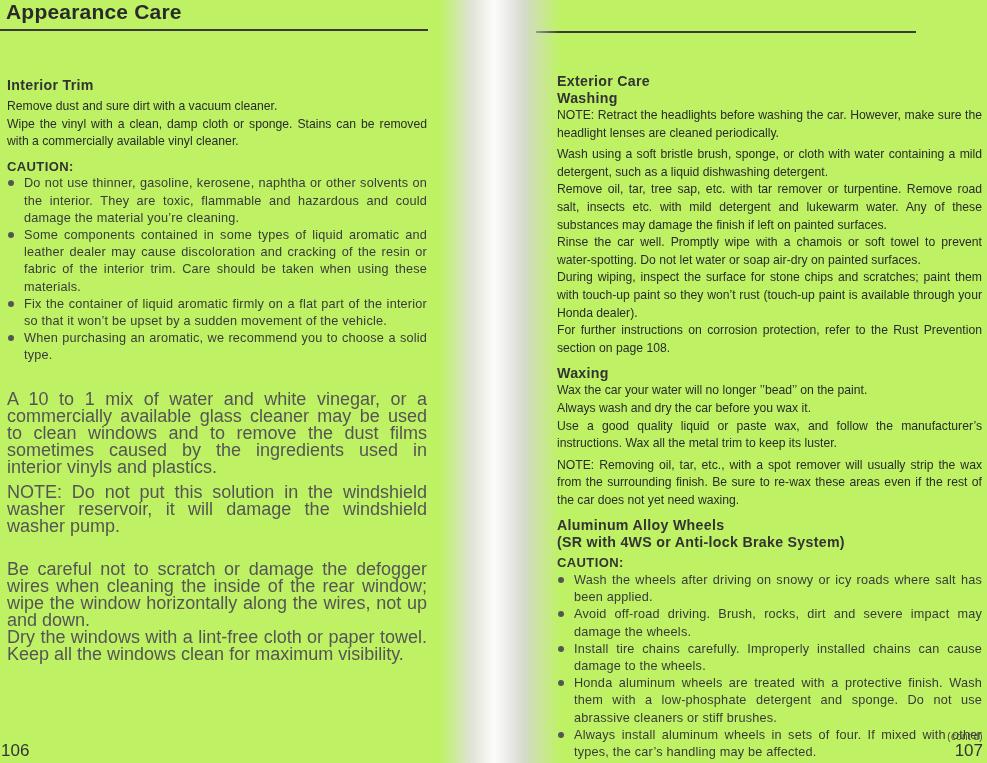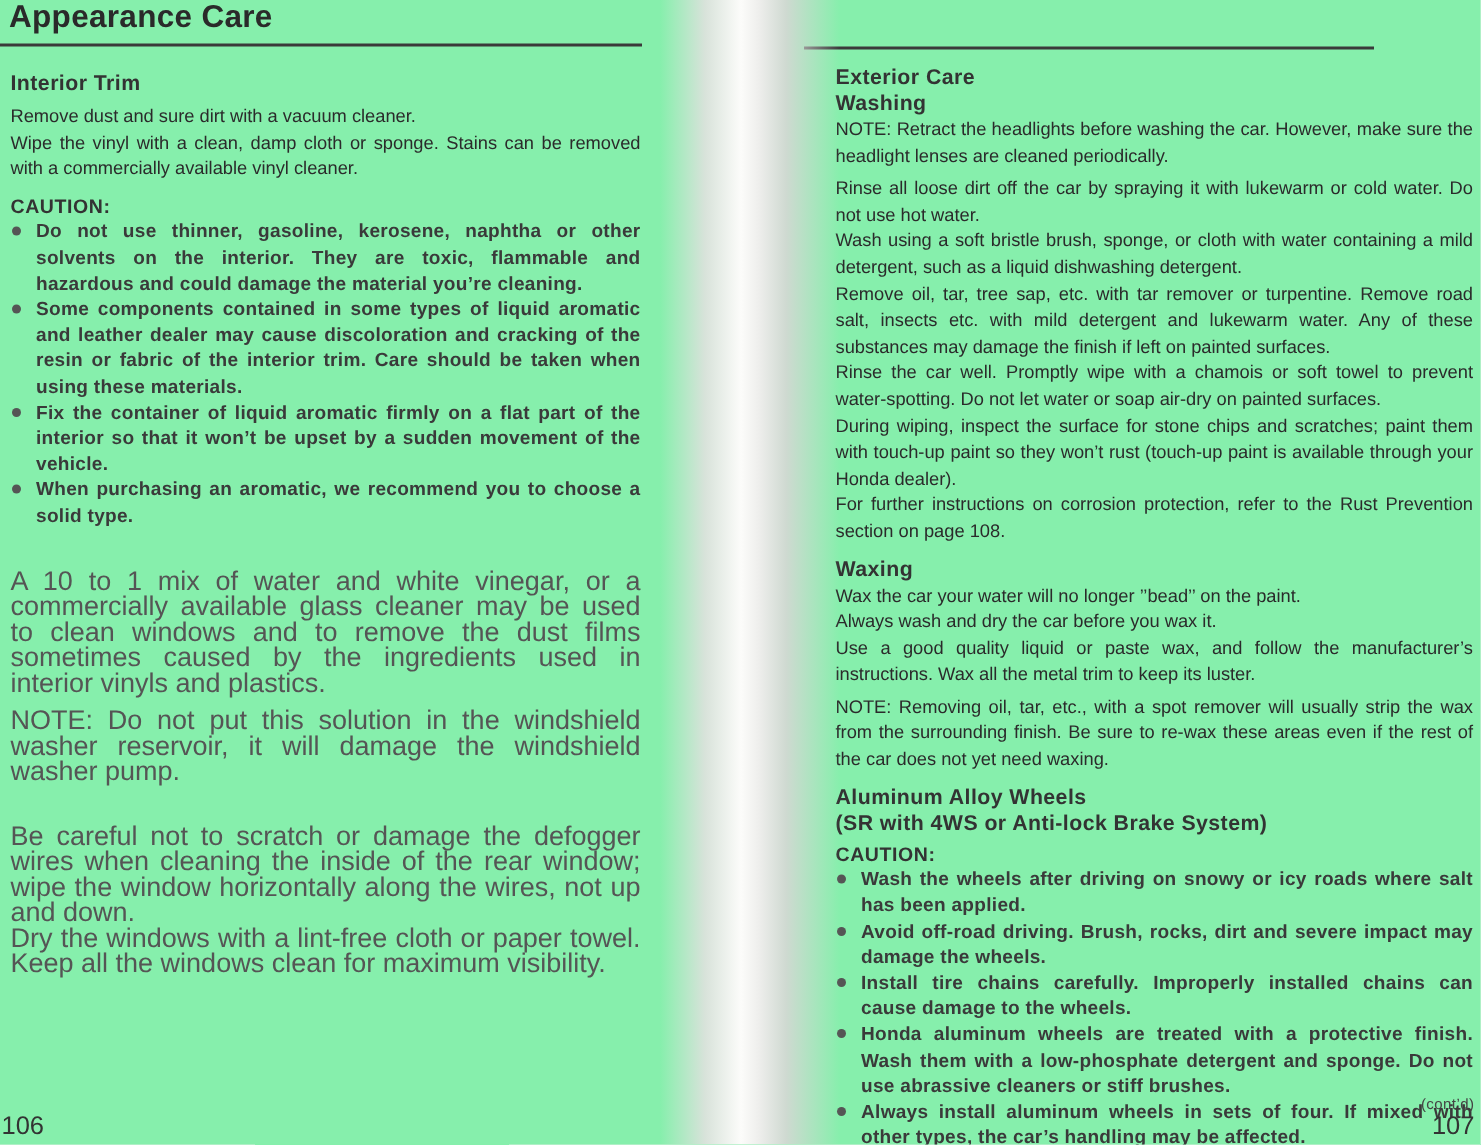--- a/index.html
+++ b/index.html
@@ -6,21 +6,21 @@
     body {
       width: 987px; height: 763px; overflow: hidden;
       background: #f4f4f2;
       font-family: "Liberation Sans", "DejaVu Sans", sans-serif;
       color: #2b2b2b;
       position: relative;
     }
     .spread { position: absolute; inset: 0; }
     .page {
       position: absolute; top: 0; bottom: 0;
-      background: #86efac;
+      background: #bef264;
     }
     .page.left { left: 0; width: 480px; }
     .page.right { left: 480px; width: 507px; }
     .gutter {
       position: absolute; top: 0; bottom: 0; left: 440px; width: 120px;
       background: linear-gradient(to right,
         rgba(245,245,243,0) 0%,
         rgba(225,225,223,0.9) 25%,
         rgba(252,252,250,1) 45%,
         rgba(238,238,236,1) 55%,
@@ -37,20 +37,21 @@
       position: absolute; height: 2px; background: #3a3a3a;
     }
     .left .title-rule { left: 0; top: 29px; width: 428px; }
     .right .title-rule { left: 136px; top: 31px; width: 300px; }
     .right .title-rule { left: 56px; width: 380px; }
 
     .col {
       position: absolute;
       font-size: 12.2px; line-height: 17.6px;
       text-align: justify;
+      margin-top: 29px;
     }
     .left .col { left: 7px; top: 48px; width: 420px; }
     .right .col { left: 77px; top: 44px; width: 425px; }
 
     h2 {
       margin: 0; font-size: 14.2px; font-weight: bold; color: #333;
       letter-spacing: 0.3px; line-height: 17px;
     }
     h2.light { font-weight: normal; color: #3a3a3a; font-size: 14.5px; }
     p { margin: 0; }
@@ -60,21 +61,21 @@
 
     .caution-label {
       font-weight: bold; font-size: 13px; letter-spacing: 0.4px; color: #333;
       margin-top: 3px;
     }
     ul.caution {
       list-style: none; margin: 0; padding: 0;
     }
     ul.caution li {
       position: relative; padding-left: 17px;
-      font-weight: bold; font-size: 12.7px; line-height: 17.2px;
+      font-weight: normal; font-size: 12.7px; line-height: 17.2px;
       color: #3a3a3a; letter-spacing: 0.2px;
     }
     ul.caution li .bullet {
       position: absolute; left: 1px; top: 5px;
       width: 6px; height: 6px; border-radius: 50%; background: #555;
     }
     .light-text { color: #555; font-size: 18px; line-height: 17px; }
 
     .page-num {
       position: absolute; bottom: 2px; font-size: 17px; color: #333;
@@ -123,21 +124,20 @@
   </div>
 
   <div class="page right">
     <div class="title-rule"></div>
 
     <div class="col">
       <h2>Exterior Care</h2>
       <h2>Washing</h2>
       <p>NOTE:  Retract the headlights before washing the car. However, make sure the headlight lenses are cleaned periodically.</p>
       <div class="gap-s"></div>
-      <p>Rinse all loose dirt off the car by spraying it with lukewarm or cold water. Do not use hot water.</p>
       <p>Wash using a soft bristle brush, sponge, or cloth with water containing a mild detergent, such as a liquid dishwashing detergent.</p>
       <p>Remove oil, tar, tree sap, etc. with tar remover or turpentine. Remove road salt, insects etc. with mild detergent and lukewarm water. Any of these substances may damage the finish if left on painted surfaces.</p>
       <p>Rinse the car well. Promptly wipe with a chamois or soft towel to prevent water-spotting. Do not let water or soap air-dry on painted surfaces.</p>
       <p>During wiping, inspect the surface for stone chips and scratches; paint them with touch-up paint so they won’t rust (touch-up paint is available through your Honda dealer).</p>
       <p>For further instructions on corrosion protection, refer to the Rust Prevention section on page 108.</p>
 
       <div class="gap-m"></div>
       <h2>Waxing</h2>
       <p>Wax the car your water will no longer ’’bead’’ on the paint.</p>
       <p>Always wash and dry the car before you wax it.</p>

